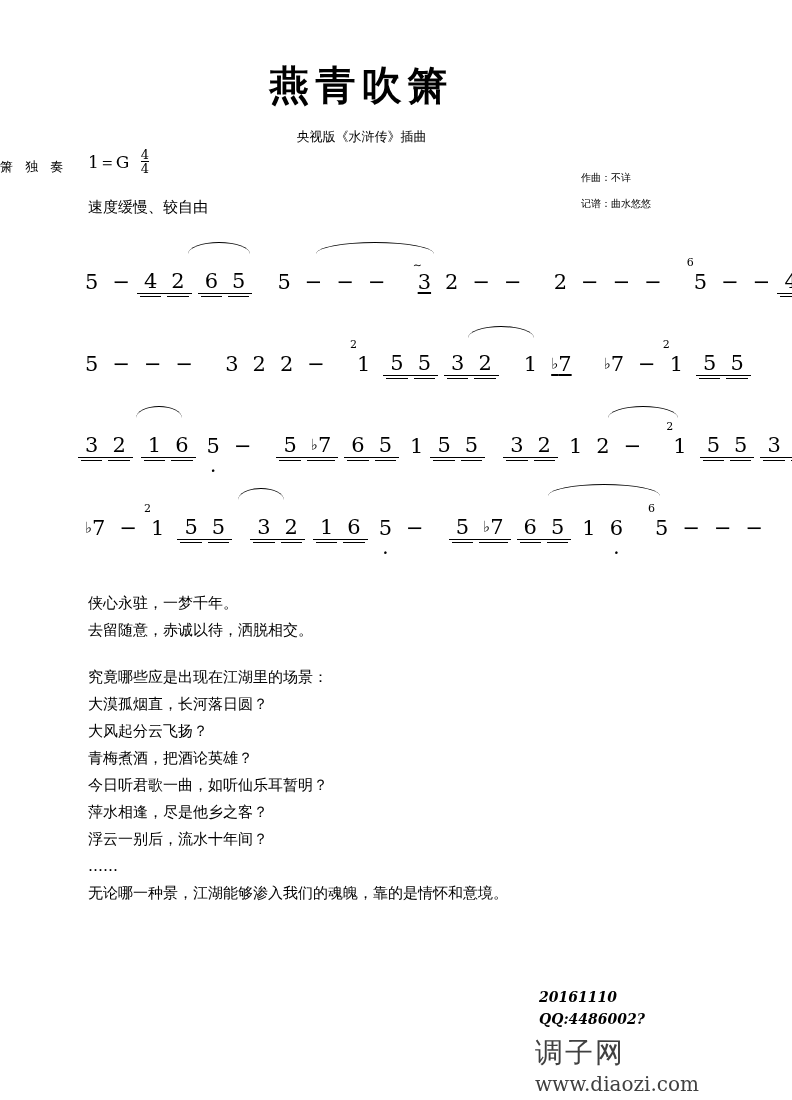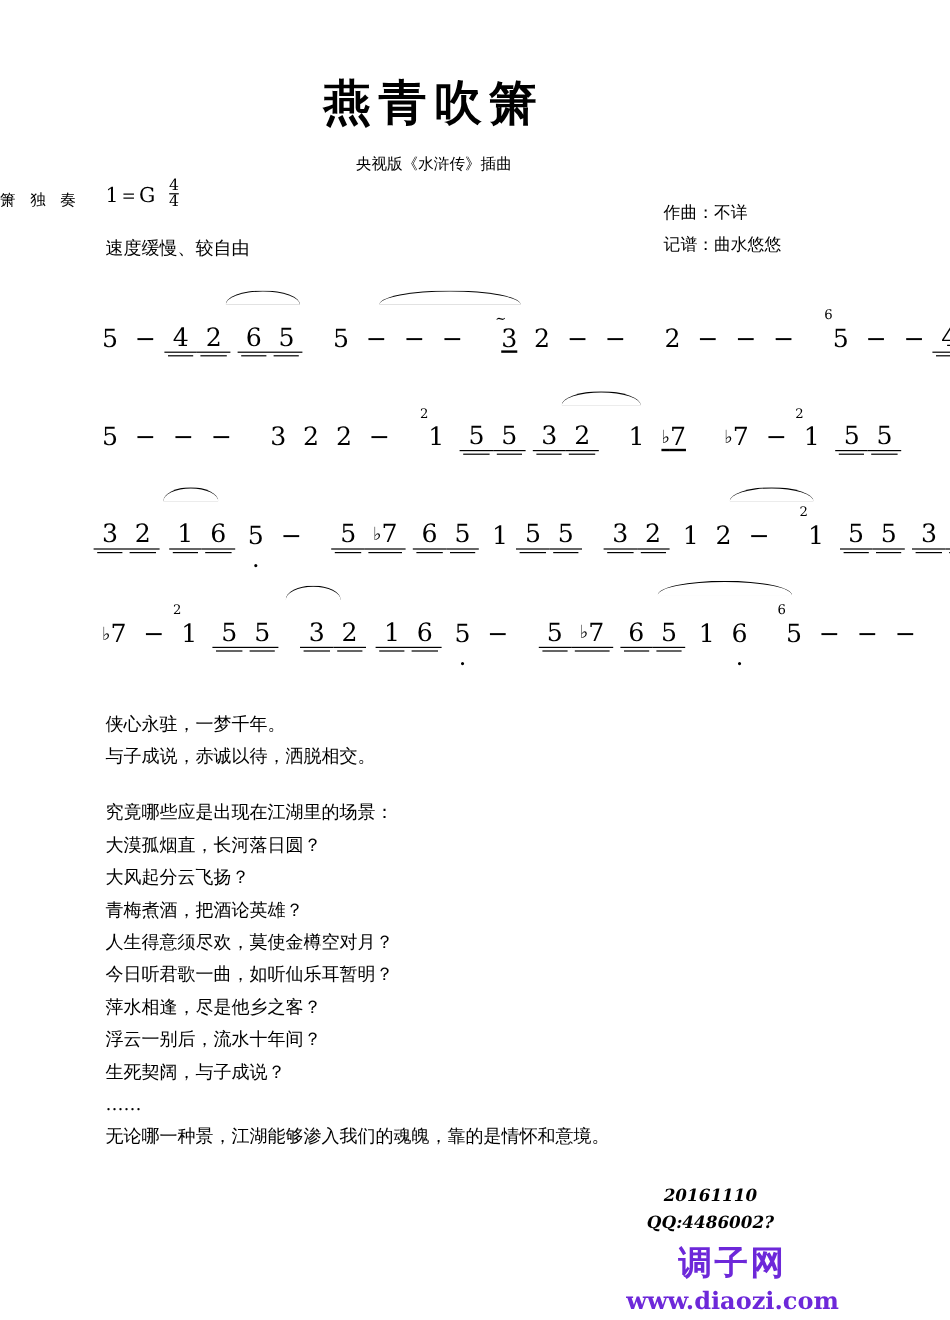--- a/index.html
+++ b/index.html
@@ -42,21 +42,21 @@
   }
   .meter .num{display:block;}
   .meter .den{display:block;border-top:1px solid #000;}
   .tempo{
     position:absolute;left:88px;top:198px;
     font-size:15px;
     font-family:"DejaVu Serif","Liberation Serif",serif;
   }
   .credits{
     position:absolute;right:72px;top:165px;
-    font-size:14px;line-height:26px;text-align:left;
+    font-size:10px;line-height:26px;text-align:left;
     font-family:"DejaVu Serif","Liberation Serif",serif;
   }
 
   
   .staff{
     position:absolute;left:78px;width:640px;
     font-family:"DejaVu Serif","Liberation Serif",serif;
     font-size:21px;
     white-space:nowrap;
   }
@@ -91,29 +91,28 @@
     position:absolute;left:88px;top:590px;width:620px;
     font-family:"DejaVu Serif","Liberation Serif",serif;
     font-size:15px;line-height:27px;
   }
   .prose p{margin:0;}
   .prose .gap{height:20px;}
 
   
   .footer{
     position:absolute;right:78px;bottom:70px;
-    text-align:center;
+    text-align:left;
     font-family:"DejaVu Serif","Liberation Serif",serif;
     font-style:italic;font-weight:bold;font-size:14px;line-height:22px;margin-left:33px;
   }
   .watermark{
-    position:absolute;right:24px;bottom:4px;text-align:center;
-    color:#6d28d9;
-    font-family:"DejaVu Serif","Liberation Serif",serif;
-    font-weight:bold;
+    position:absolute;right:24px;bottom:4px;text-align:left;
+    color:#404040;
+    font-family:"DejaVu Serif","Liberation Serif",serif;
   }
   .watermark .wm1{font-size:28px;letter-spacing:2px;}
   .watermark .wm2{font-size:20px;}
 </style>
 </head>
 <body>
 
 <div class="page">
 
   <div class="title">燕青吹箫</div>
@@ -266,31 +265,29 @@
       <span class="bar"></span>
       <span class="n">5</span>
 
     </div>
     <div class="tie" style="left:160px;top:-6px;width:46px;"></div>
     <div class="tie" style="left:470px;top:-10px;width:112px;"></div>
   </div>
 
   <div class="prose">
     <p>侠心永驻，一梦千年。</p>
-    <p>与子成说，赤诚以待，洒脱相交。</p>
+    <p>去留随意，赤诚以待，洒脱相交。</p>
     <div class="gap"></div>
     <p>究竟哪些应是出现在江湖里的场景：</p>
     <p>大漠孤烟直，长河落日圆？</p>
     <p>大风起分云飞扬？</p>
     <p>青梅煮酒，把酒论英雄？</p>
-    <p>人生得意须尽欢，莫使金樽空对月？</p>
     <p>今日听君歌一曲，如听仙乐耳暂明？</p>
     <p>萍水相逢，尽是他乡之客？</p>
     <p>浮云一别后，流水十年间？</p>
-    <p>生死契阔，与子成说？</p>
     <p>……</p>
     <p>无论哪一种景，江湖能够渗入我们的魂魄，靠的是情怀和意境。</p>
   </div>
 
   <div class="footer">
     <div>20161110</div>
     <div>QQ:4486002?</div>
   </div>
 
   <div class="watermark">

